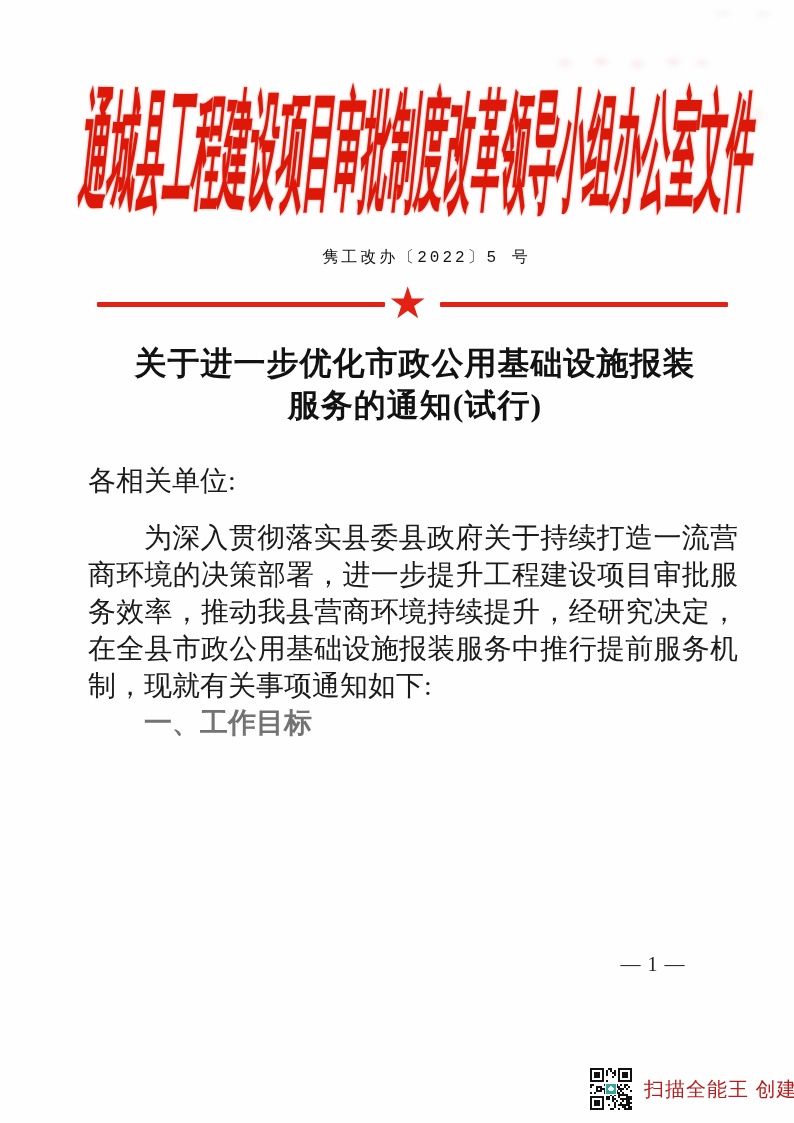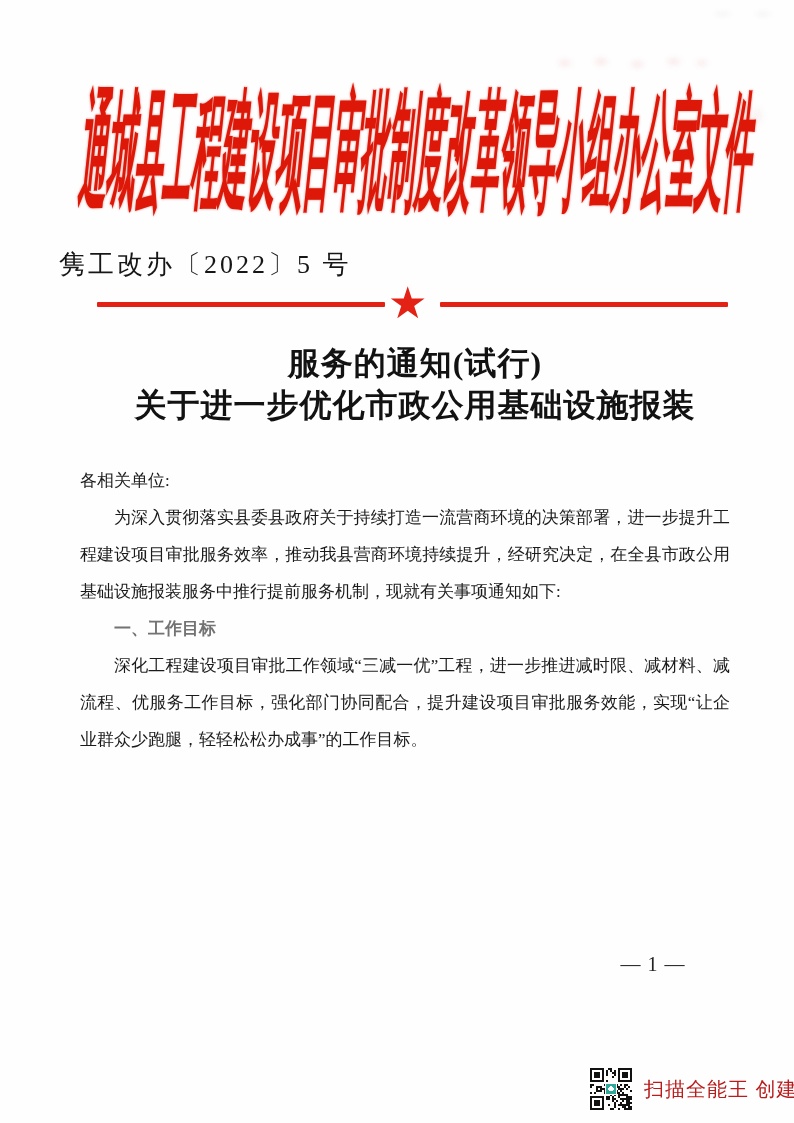--- a/index.html
+++ b/index.html
@@ -45,22 +45,22 @@
     font-size:28px;font-weight:bold;color:var(--red);
     white-space:nowrap;letter-spacing:0;
     transform:skewX(-6deg) scale(1,4.6);
     transform-origin:center center;
     text-shadow:0 0 1px rgba(221,24,8,.6);
   }
 
   
   .doc-number{
     position:absolute;left:0;right:0;top:247px;
-    text-align:left;padding-left:59px;
-    font-size:26px;letter-spacing:3px;color:#161616;
+    text-align:center;padding-left:59px;
+    font-size:16px;letter-spacing:3px;color:#161616;font-family:Liberation Mono, monospace;
   }
 
   
   .red-rule{
     position:absolute;left:97px;top:283px;width:631px;height:42px;
     display:flex;align-items:center;
   }
   .rule-line{height:5px;background:var(--rule-red);border-radius:1px;}
   .rule-left{width:288px;}
   .rule-right{flex:1;}
@@ -74,26 +74,26 @@
   
   .doc-title{
     position:absolute;left:0;right:0;top:342px;
     text-align:center;padding-left:36px;
     font-size:32px;line-height:42px;font-weight:bold;color:#121212;
     letter-spacing:1px;
   }
 
   
   .doc-body{
-    position:absolute;left:80px;top:462px;width:650px;
-    font-size:17px;line-height:37px;
+    position:absolute;left:88px;top:462px;width:650px;
+    font-size:28px;line-height:37px;
     text-align:justify;color:var(--ink);
   }
   .doc-body .b-salutation{text-indent:0;}
-  .doc-body .b-paragraph{text-indent:2em;}
+  .doc-body .b-paragraph{text-indent:2em;margin-top:20px;}
   .doc-body .b-heading{text-indent:2em;font-weight:bold;color:#737373;}
 
   
   .page-number{
     position:absolute;left:613px;top:953px;width:80px;
     text-align:center;font-size:20px;letter-spacing:1px;color:#222;
     white-space:nowrap;
   }
 
   
@@ -123,29 +123,28 @@
 
   <div class="doc-number">隽工改办〔2022〕5 号</div>
 
   <div class="red-rule">
     <div class="rule-line rule-left"></div>
     <div class="rule-star">★</div>
     <div class="rule-line rule-right"></div>
   </div>
 
   <div class="doc-title">
+    <div>关于进一步优化市政公用基础设施报装</div>
     <div>服务的通知(试行)</div>
-    <div>关于进一步优化市政公用基础设施报装</div>
   </div>
 
   <div class="doc-body">
       <div class="b-salutation">各相关单位:</div>
       <div class="b-paragraph">为深入贯彻落实县委县政府关于持续打造一流营商环境的决策部署，进一步提升工程建设项目审批服务效率，推动我县营商环境持续提升，经研究决定，在全县市政公用基础设施报装服务中推行提前服务机制，现就有关事项通知如下:</div>
       <div class="b-heading">一、工作目标</div>
-      <div class="b-paragraph">深化工程建设项目审批工作领域“三减一优”工程，进一步推进减时限、减材料、减流程、优服务工作目标，强化部门协同配合，提升建设项目审批服务效能，实现“让企业群众少跑腿，轻轻松松办成事”的工作目标。</div>
     </div>
 
   <div class="page-number">— 1 —</div>
 
   <div class="watermark">
     <svg class="qr" viewBox="0 0 21 21" shape-rendering="crispEdges">
         <rect x="9" y="0" width="1" height="1" fill="#111"></rect>
         <rect x="10" y="0" width="1" height="1" fill="#111"></rect>
         <rect x="8" y="1" width="1" height="1" fill="#111"></rect>
         <rect x="10" y="1" width="1" height="1" fill="#111"></rect>

